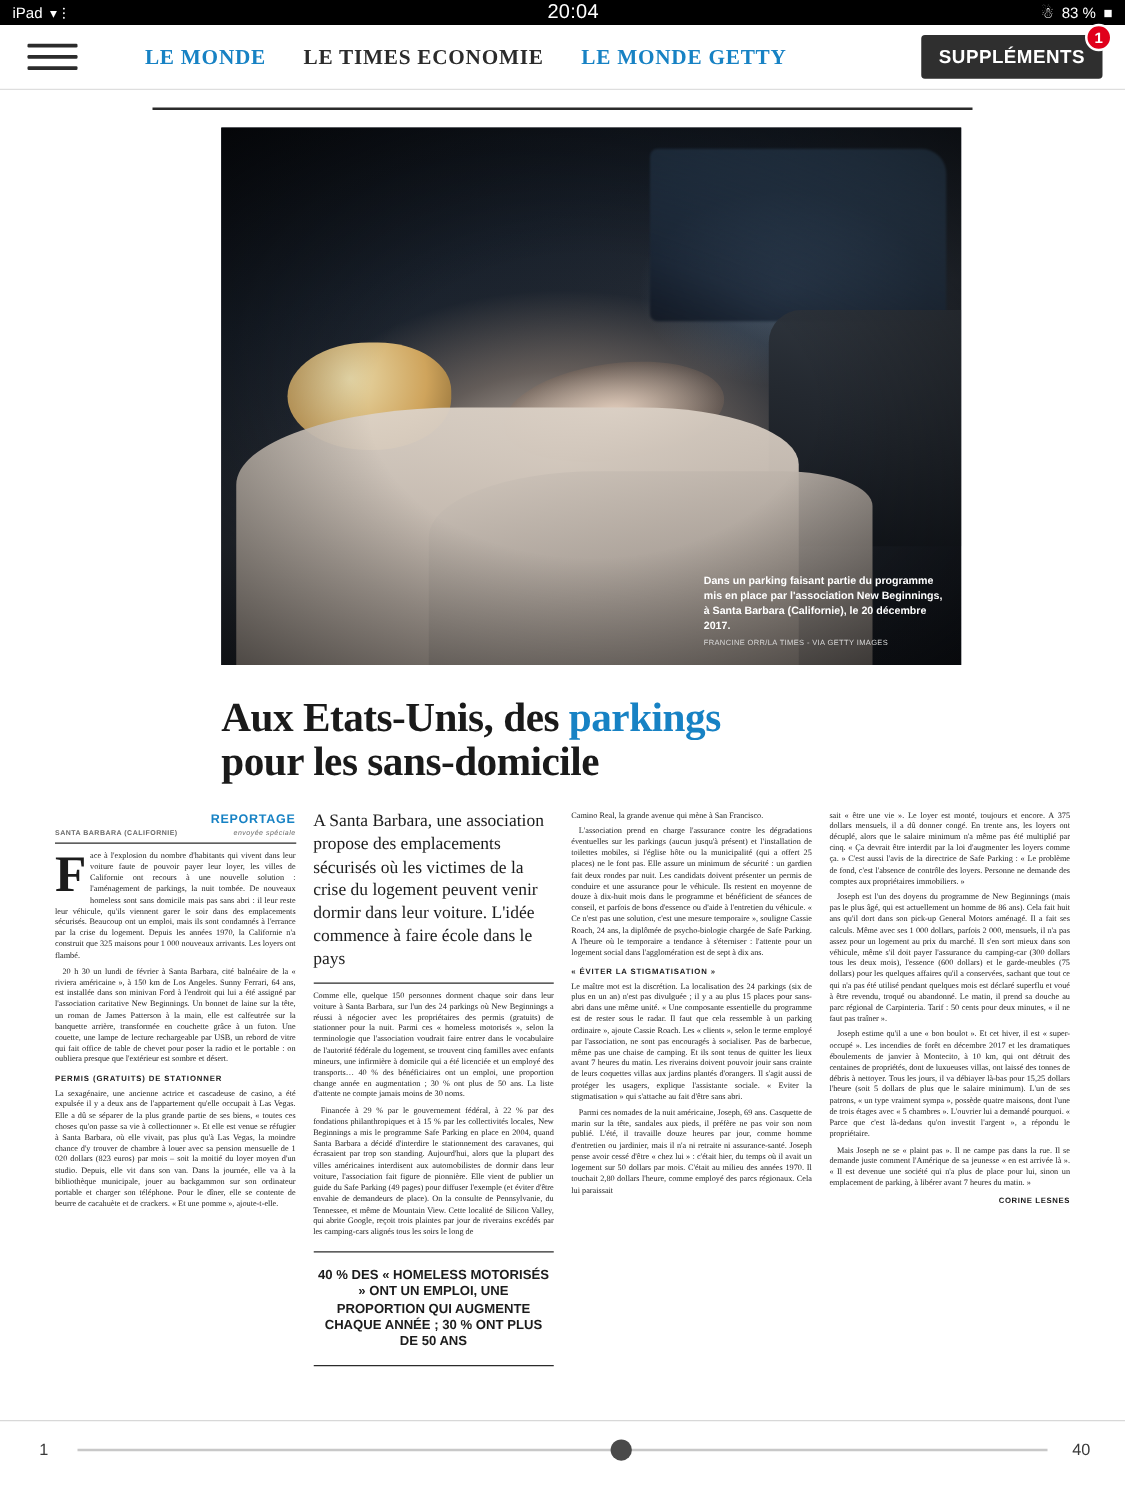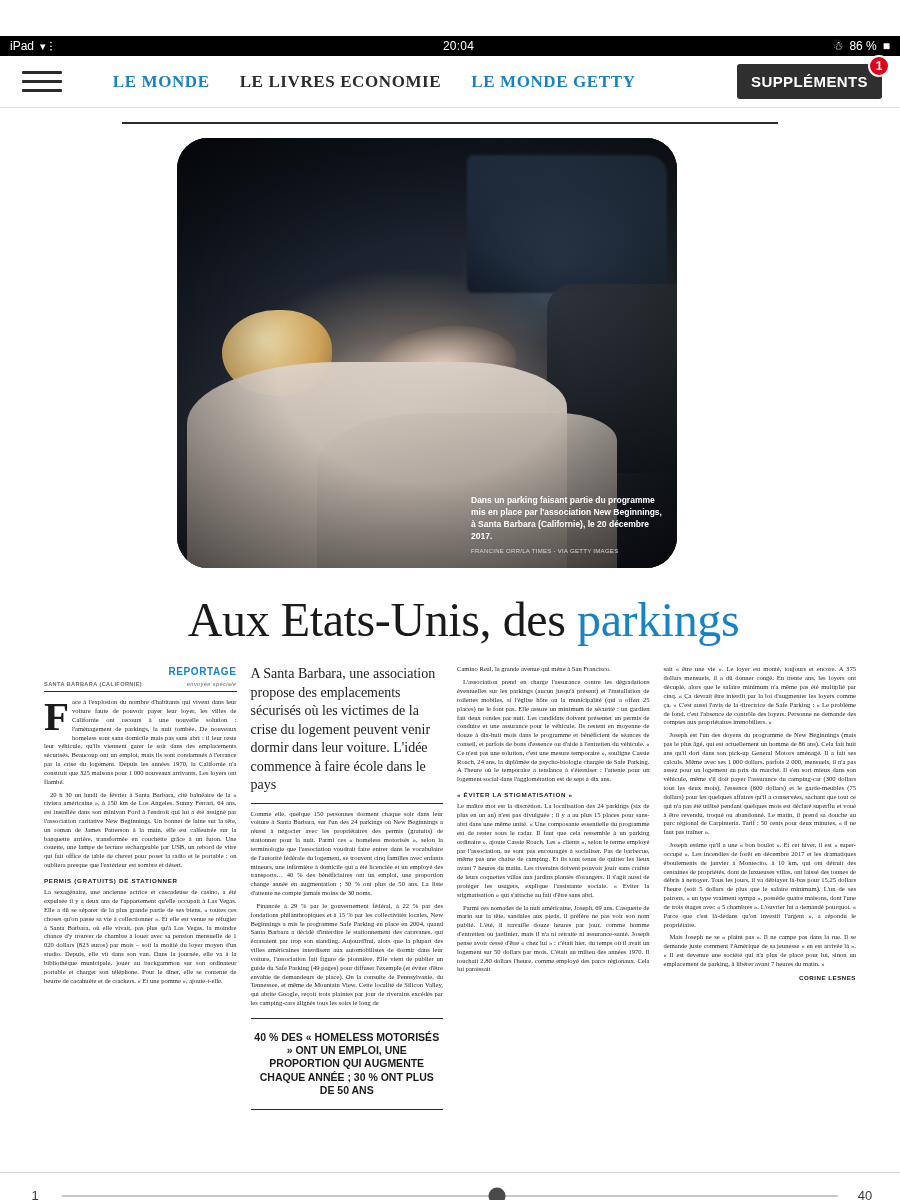--- a/index.html
+++ b/index.html
@@ -15,27 +15,26 @@
   .status-bar {
     height: 20px;
     background: #000000;
     color: #ffffff;
     display: flex;
     align-items: center;
     font-family: "Liberation Sans", sans-serif;
     font-size: 12px;
     padding: 0 10px;
     position: relative;
-    margin-top: 36px;
   }
   .status-left { display: flex; align-items: center; gap: 6px; }
   .status-right { display: flex; align-items: center; gap: 6px; margin-left: auto; }
   .status-center {
     position: absolute; left: 17px; right: 0; text-align: center;
-    font-size: 12px; letter-spacing: 0.2px;
+    font-size: 16px; letter-spacing: 0.2px;
   }
   .wifi-glyph { font-size: 11px; }
 
   
   .nav-bar {
     height: 52px;
     background: #ffffff;
     border-bottom: 1px solid #dedede;
     display: flex;
     align-items: center;
@@ -104,25 +103,24 @@
   }
   .rule-top {
     border-top: 2px solid #2b2b2b;
     margin: 14px 100px 0 100px;
   }
 
   
   .photo-wrap {
     position: relative;
     margin: 14px 100px 0 155px;
-    width: 500px;
+    width: 592px;
     height: 430px;
     overflow: hidden;
     background: #0c1118;
-    border-radius: 31px;
   }
   .photo {
     position: absolute; inset: 0;
     background:
       radial-gradient(ellipse 52% 44% at 46% 62%, rgba(214,200,186,0.92) 0%, rgba(150,132,118,0.55) 38%, rgba(28,30,36,0.05) 72%),
       radial-gradient(ellipse 28% 26% at 76% 30%, rgba(120,150,180,0.45) 0%, rgba(10,14,20,0) 70%),
       linear-gradient(160deg, #0b0f16 0%, #18202b 26%, #2a3039 52%, #11151c 100%);
   }
   .ph-window {
     position: absolute; left: 58%; top: 4%;
@@ -182,26 +180,25 @@
     font-size: 6px;
     font-weight: normal;
     letter-spacing: 0.3px;
     color: #d9d9d9;
   }
 
   
   .headline {
     margin: 26px 128px 0 155px;
     font-family: "Liberation Serif", serif;
-    font-weight: normal;
-    font-size: 48px;
+    font-weight: bold;
+    font-size: 33px;
     line-height: 1.07;
     color: #1a1a1a;
     letter-spacing: -0.4px;
-    text-align: center;
   }
   .headline .hl-blue { color: #1782c4; }
 
   
   .article {
     display: flex;
     gap: 14px;
     margin: 20px 22px 0 22px;
     font-size: 6.6px;
     line-height: 1.34;
@@ -331,34 +328,34 @@
 <body>
 
 <div class="status-bar">
   <div class="status-left">
     <span>iPad</span>
     <span class="wifi-glyph">▾︙</span>
   </div>
   <div class="status-center">20:04</div>
   <div class="status-right">
     <span>☃</span>
-    <span>86 %</span>
+    <span>83 %</span>
     <span>■</span>
   </div>
 </div>
 
 <div class="nav-bar">
   <div class="hamburger">
     <span></span>
       <span></span>
       <span></span>
   </div>
   <div class="nav-tabs">
     <div class="nav-tab monde">LE MONDE</div>
-    <div class="nav-tab eco">LE LIVRES ECONOMIE</div>
+    <div class="nav-tab eco">LE TIMES ECONOMIE</div>
     <div class="nav-tab livres">LE MONDE GETTY</div>
   </div>
   <div class="supp-wrap">
     <div class="supp-btn">SUPPLÉMENTS</div>
     <div class="supp-badge">1</div>
   </div>
 </div>
 
 <div class="page">
 
@@ -375,20 +372,21 @@
       <div class="ph-vig"></div>
     </div>
     <div class="photo-caption">
       <div>Dans un parking faisant partie du programme mis en place par l'association New Beginnings, à Santa Barbara (Californie), le 20 décembre 2017.</div>
       <div class="photo-credit">FRANCINE ORR/LA TIMES - VIA GETTY IMAGES</div>
     </div>
   </div>
 
   <div class="headline">
     <span>Aux Etats-Unis, des </span><span class="hl-blue">parkings</span><br>
+    <span>pour les sans-domicile</span>
   </div>
 
   <div class="article">
 
     <div class="col">
       <div class="kicker">REPORTAGE</div>
       <div class="byline-row">
         <span class="byline">SANTA BARBARA (CALIFORNIE)</span>
         <span class="byline"><em>envoyée spéciale</em></span>
       </div>

